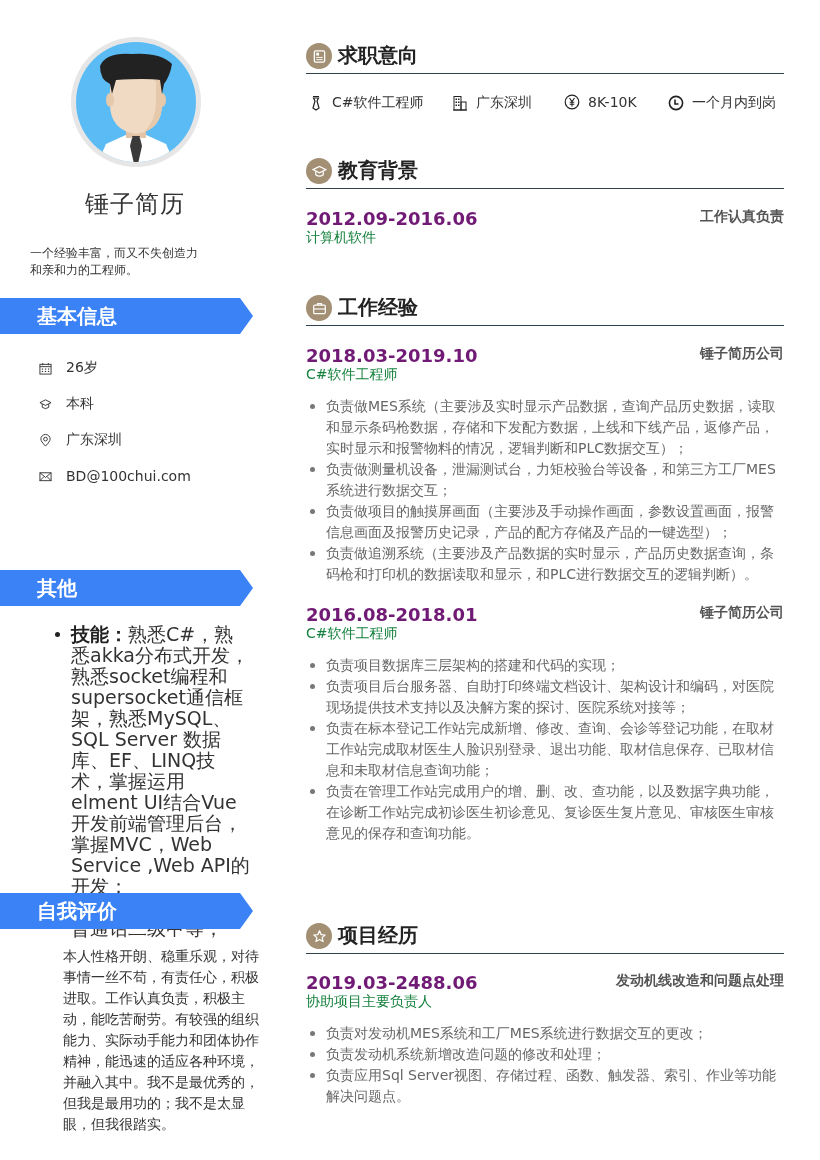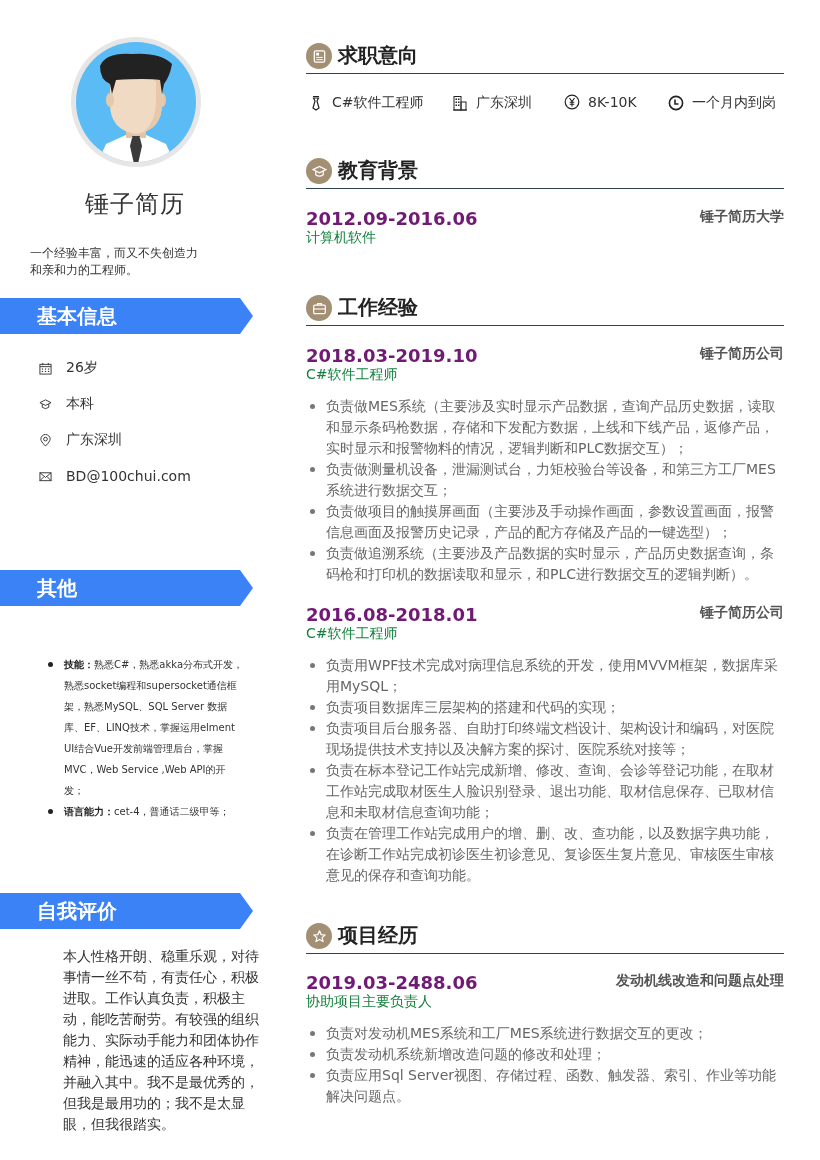--- a/index.html
+++ b/index.html
@@ -15,21 +15,21 @@
 
     .banner { position: absolute; left: 0; width: 253px; height: 36px; background: #3b82f6;
       clip-path: polygon(0 0, 240px 0, 253px 50%, 240px 100%, 0 100%); }
     .banner span { position: absolute; left: 37px; top: 5px; font-size: 20px; font-weight: bold; color: #ffffff; }
 
     .info-list { position: absolute; left: 38px; top: 350px; }
     .info-item { display: flex; align-items: center; height: 36px; font-size: 14px; color: #333; }
     .info-icon { width: 14px; height: 14px; margin-right: 14px; display: inline-flex; align-items: center; justify-content: center; }
     .info-icon svg { width: 13px; height: 13px; }
 
-    .skills { position: absolute; left: 44px; top: 624px; width: 200px; font-size: 10px; line-height: 21px; color: #333; margin-top: 30px; }
+    .skills { position: absolute; left: 51px; top: 624px; width: 200px; font-size: 19px; line-height: 21px; color: #333; }
     .skills li { list-style: none; position: relative; padding-left: 20px; }
     .skills li::before { content: ""; position: absolute; left: 4px; top: 8px; width: 5px; height: 5px; border-radius: 50%; background: #222; }
     .skills b { font-weight: bold; color: #222; }
 
     .self-eval { position: absolute; left: 36px; top: 946px; width: 200px; font-size: 14px; line-height: 21px; color: #333; margin-left: 27px; }
 
     
     .right { position: absolute; left: 306px; top: 0; width: 478px; }
     .sec-head { position: absolute; left: 0; width: 478px; height: 34px; border-bottom: 1.5px solid #2e4250; }
     .sec-icon { position: absolute; left: 0; top: 3px; width: 26px; height: 26px; border-radius: 50%; background: #a38f74; display: flex; align-items: center; justify-content: center; }
@@ -203,21 +203,21 @@
     <span class="sec-icon">
       <svg viewBox="0 0 16 16">
           <path d="M1 6 L8 2.5 L15 6 L8 9.5 Z" fill="none" stroke="#fff" stroke-width="1.3"></path>
           <path d="M4 7.8 L4 11.5 Q8 14.5 12 11.5 L12 7.8" fill="none" stroke="#fff" stroke-width="1.3"></path>
         </svg>
     </span>
     <span class="sec-title">教育背景</span>
   </div>
   <div class="entry-head" style="top:208px;">
     <span class="entry-date">2012.09-2016.06</span>
-    <span class="entry-org">锤子简历大学</span>
+    <span class="entry-org">工作认真负责</span>
   </div>
   <div class="entry-sub" style="top:229px;">计算机软件</div>
 
   <div class="sec-head" style="top:292px;">
     <span class="sec-icon">
       <svg viewBox="0 0 16 16">
           <rect x="1.8" y="4.5" width="12.4" height="9" rx="1.2" fill="none" stroke="#fff" stroke-width="1.3"></rect>
           <path d="M6 4.5 L6 2.8 L10 2.8 L10 4.5" fill="none" stroke="#fff" stroke-width="1.3"></path>
           <line x1="1.8" y1="8.5" x2="14.2" y2="8.5" stroke="#fff" stroke-width="1.2"></line>
         </svg>
@@ -236,21 +236,20 @@
     <li>负责做项目的触摸屏画面（主要涉及手动操作画面，参数设置画面，报警信息画面及报警历史记录，产品的配方存储及产品的一键选型）；</li>
     <li>负责做追溯系统（主要涉及产品数据的实时显示，产品历史数据查询，条码枪和打印机的数据读取和显示，和PLC进行数据交互的逻辑判断）。</li>
   </ul>
 
   <div class="entry-head" style="top:604px;">
     <span class="entry-date">2016.08-2018.01</span>
     <span class="entry-org">锤子简历公司</span>
   </div>
   <div class="entry-sub" style="top:625px;">C#软件工程师</div>
   <ul class="bullets" style="top:655px;">
-    <li>负责用WPF技术完成对病理信息系统的开发，使用MVVM框架，数据库采用MySQL；</li>
     <li>负责项目数据库三层架构的搭建和代码的实现；</li>
     <li>负责项目后台服务器、自助打印终端文档设计、架构设计和编码，对医院现场提供技术支持以及决解方案的探讨、医院系统对接等；</li>
     <li>负责在标本登记工作站完成新增、修改、查询、会诊等登记功能，在取材工作站完成取材医生人脸识别登录、退出功能、取材信息保存、已取材信息和未取材信息查询功能；</li>
     <li>负责在管理工作站完成用户的增、删、改、查功能，以及数据字典功能，在诊断工作站完成初诊医生初诊意见、复诊医生复片意见、审核医生审核意见的保存和查询功能。</li>
   </ul>
 
   <div class="sec-head" style="top:920px;">
     <span class="sec-icon">
       <svg viewBox="0 0 16 16">
           <path d="M8 2 L9.8 6 L14 6.4 L10.8 9.2 L11.8 13.4 L8 11.2 L4.2 13.4 L5.2 9.2 L2 6.4 L6.2 6 Z" fill="none" stroke="#fff" stroke-width="1.3" stroke-linejoin="round"></path>

